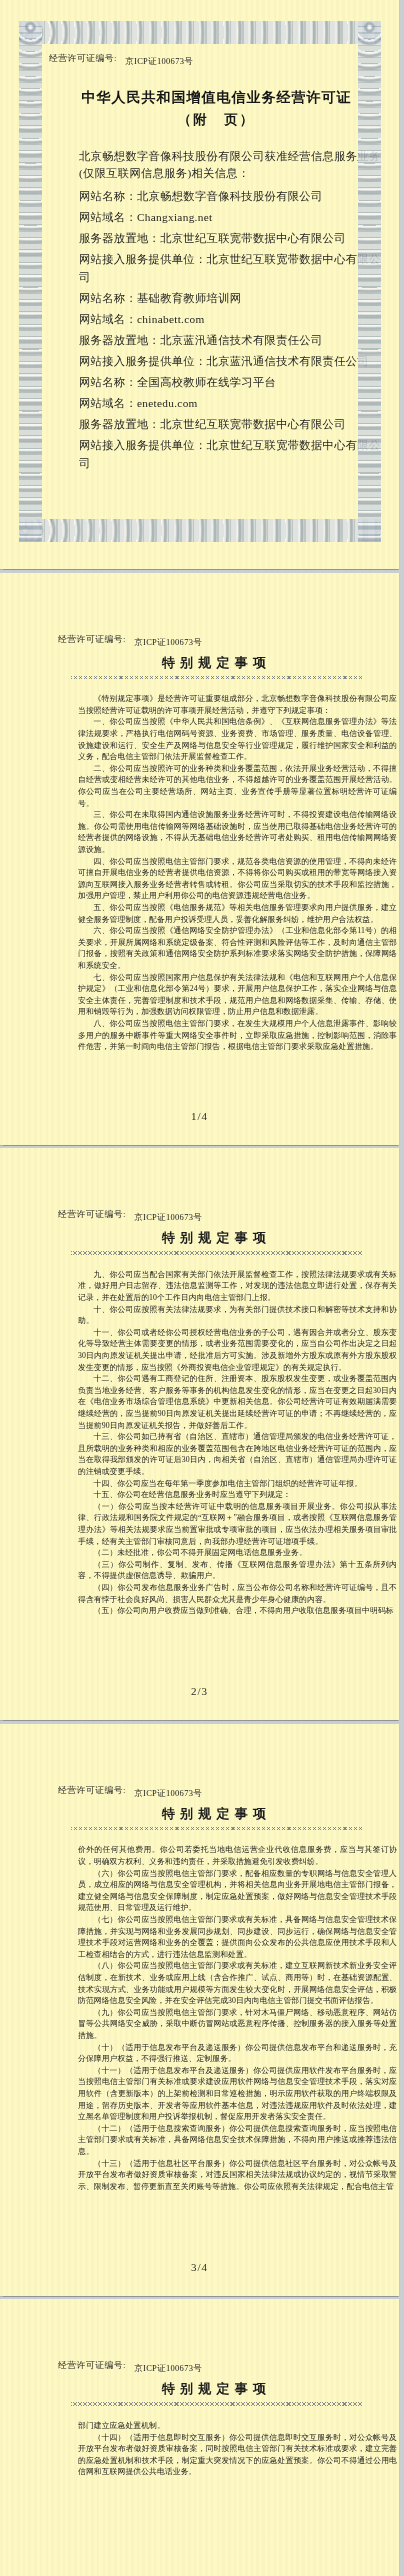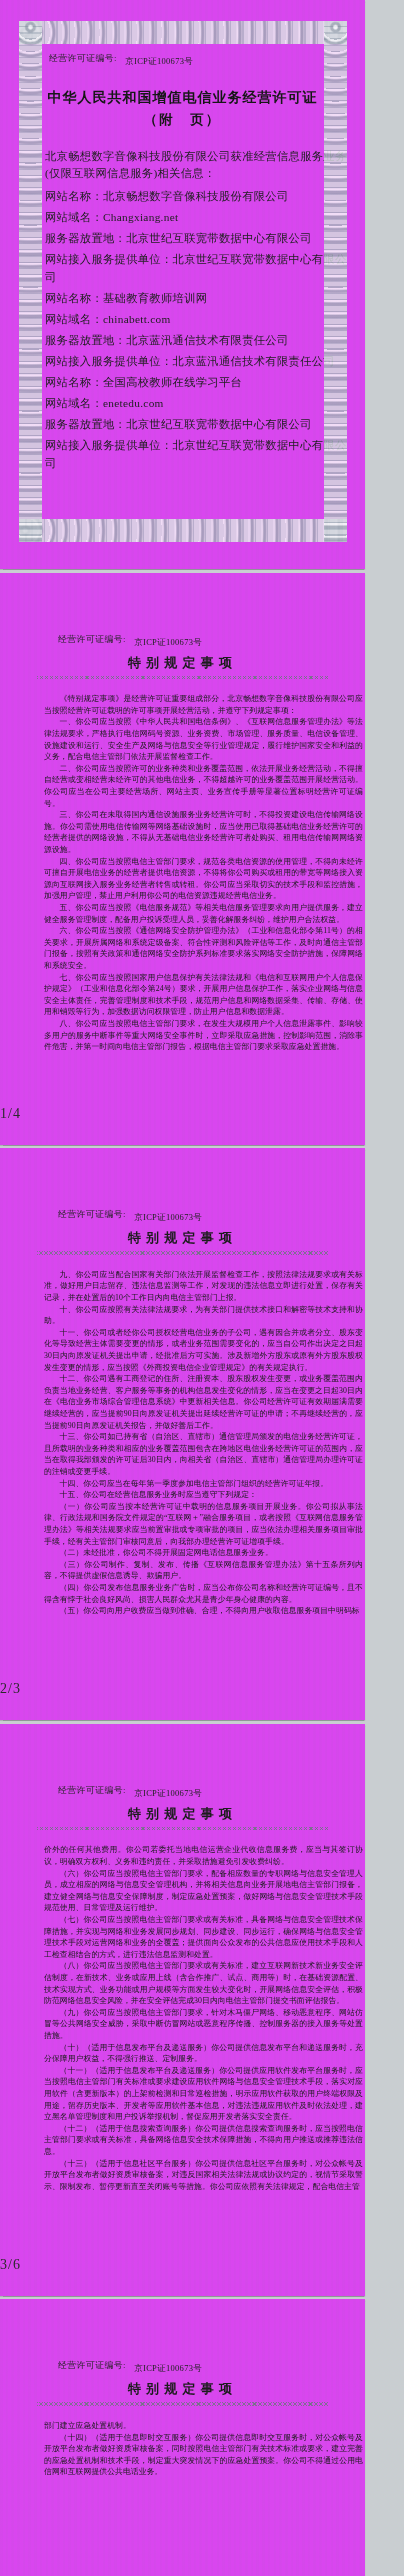--- a/index.html
+++ b/index.html
@@ -6,24 +6,25 @@
   body{
     width:405px;
     background:#c9ced1;
     font-family:"Liberation Serif","DejaVu Serif",serif;
     color:#1d1d1d;
     -webkit-font-smoothing:antialiased;
   }
   .page{
     position:relative;
     width:365px;
-    background:#d946ef;
+    background:#fef9c3;
     overflow:hidden;
     box-shadow:0 0.5px 1px rgba(0,0,0,.28);
     margin-bottom:3.6px;
+    padding-left:34px;
   }
   .page:last-child{margin-bottom:0;}
   .page::before{
     content:"";
     position:absolute; inset:0;
     background:repeating-linear-gradient(90deg, rgba(110,120,132,.035) 0 2.6px, rgba(255,255,255,0) 2.6px 5.7px);
     pointer-events:none;
   }
   #p1{height:569px;}
   #p2,#p3,#p4,#p5{height:572px;}
@@ -81,21 +82,21 @@
   }
   .sp-body{
     margin:14px 41px 0 44px; width:319px;
     font-size:7.8px; line-height:11.6px; text-align:justify;
     color:#181818; letter-spacing:0.1px;
   }
   .sp-body .para{margin:0; text-indent:2em;}
   .sp-body .para.cont{text-indent:0;}
   .sp-footer{
     position:absolute; bottom:23px; left:0; width:100%;
-    text-align:left; font-size:14px; letter-spacing:1px; color:#2a2a2a;
+    text-align:center; font-size:11px; letter-spacing:1px; color:#2a2a2a;
   }
 </style>
 </head>
 <body>
 
 <section class="page" id="p1">
   <div class="frame">
     <div class="band b-top"></div>
     <div class="band b-bottom"></div>
     <div class="band b-left"></div>
@@ -178,21 +179,21 @@
       <p class="para cont">价外的任何其他费用。你公司若委托当地电信运营企业代收信息服务费，应当与其签订协议，明确双方权利、义务和违约责任，并采取措施避免引发收费纠纷。</p>
       <p class="para">（六）你公司应当按照电信主管部门要求，配备相应数量的专职网络与信息安全管理人员，成立相应的网络与信息安全管理机构，并将相关信息向业务开展地电信主管部门报备，建立健全网络与信息安全保障制度，制定应急处置预案，做好网络与信息安全管理技术手段规范使用、日常管理及运行维护。</p>
       <p class="para">（七）你公司应当按照电信主管部门要求或有关标准，具备网络与信息安全管理技术保障措施，并实现与网络和业务发展同步规划、同步建设、同步运行，确保网络与信息安全管理技术手段对运营网络和业务的全覆盖；提供面向公众发布的公共信息应使用技术手段和人工检查相结合的方式，进行违法信息监测和处置。</p>
       <p class="para">（八）你公司应当按照电信主管部门要求或有关标准，建立互联网新技术新业务安全评估制度，在新技术、业务或应用上线（含合作推广、试点、商用等）时，在基础资源配置、技术实现方式、业务功能或用户规模等方面发生较大变化时，开展网络信息安全评估，积极防范网络信息安全风险，并在安全评估完成30日内向电信主管部门提交书面评估报告。</p>
       <p class="para">（九）你公司应当按照电信主管部门要求，针对木马僵尸网络、移动恶意程序、网站仿冒等公共网络安全威胁，采取中断仿冒网站或恶意程序传播、控制服务器的接入服务等处置措施。</p>
       <p class="para">（十）（适用于信息发布平台及递送服务）你公司提供信息发布平台和递送服务时，充分保障用户权益，不得强行推送、定制服务。</p>
       <p class="para">（十一）（适用于信息发布平台及递送服务）你公司提供应用软件发布平台服务时，应当按照电信主管部门有关标准或要求建设应用软件网络与信息安全管理技术手段，落实对应用软件（含更新版本）的上架前检测和日常巡检措施，明示应用软件获取的用户终端权限及用途，留存历史版本、开发者等应用软件基本信息，对违法违规应用软件及时依法处理，建立黑名单管理制度和用户投诉举报机制，督促应用开发者落实安全责任。</p>
       <p class="para">（十二）（适用于信息搜索查询服务）你公司提供信息搜索查询服务时，应当按照电信主管部门要求或有关标准，具备网络信息安全技术保障措施，不得向用户推送或推荐违法信息。</p>
       <p class="para">（十三）（适用于信息社区平台服务）你公司提供信息社区平台服务时，对公众帐号及开放平台发布者做好资质审核备案，对违反国家相关法律法规或协议约定的，视情节采取警示、限制发布、暂停更新直至关闭账号等措施。你公司应依照有关法律规定，配合电信主管</p>
     </div>
-  <div class="sp-footer">3/6</div>
+  <div class="sp-footer">3/4</div>
 </section>
 
 <section class="page sp" id="p5">
   <div class="lic-line">
     <span>经营许可证编号:</span><span class="lic-num">京ICP证100673号</span>
   </div>
   <h2 class="sp-title">特别规定事项</h2>
   <div class="zigzag"></div>
   <div class="sp-body">
       <p class="para cont">部门建立应急处置机制。</p>

